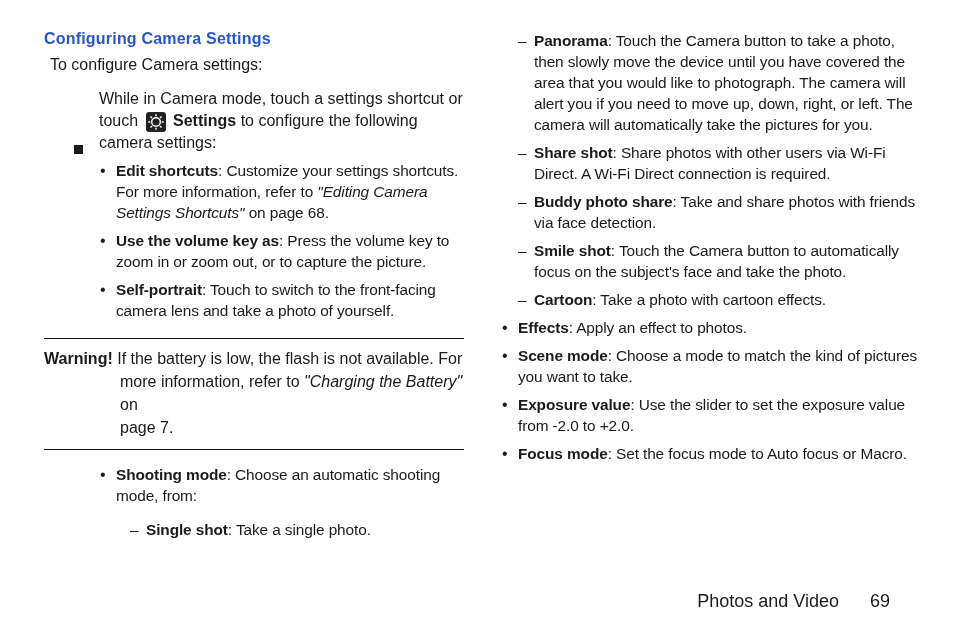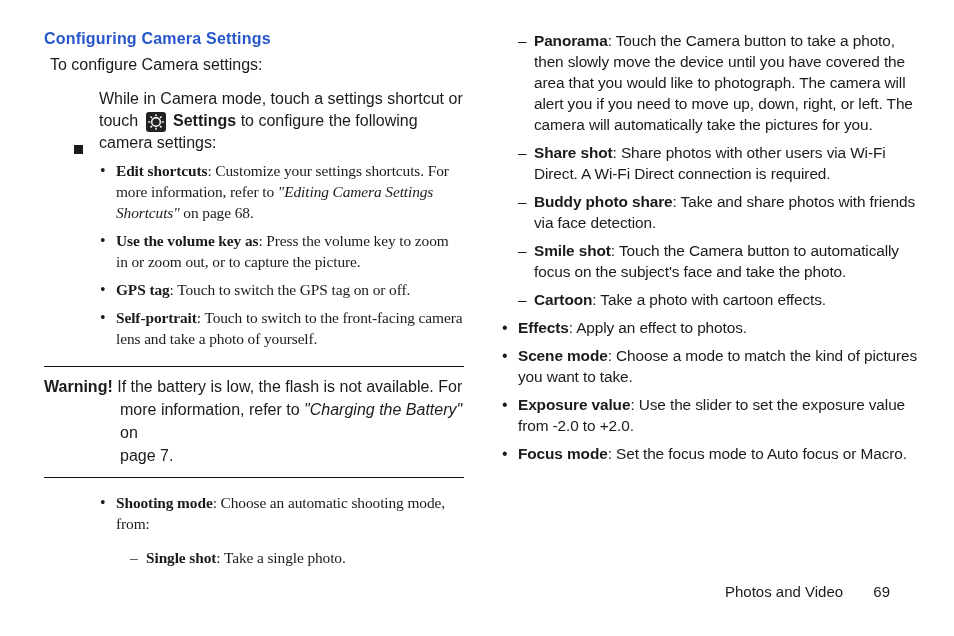--- a/index.html
+++ b/index.html
@@ -7,32 +7,32 @@
 .col{flex:1;display:flex;flex-direction:column;min-width:0}
 .col.left{padding-right:30px}
 .col.right{padding-left:6px}
 .heading{color:#2656c9;font-weight:bold;font-size:16px;margin:0 0 8px;letter-spacing:.2px}
 .intro{font-size:16px;margin:0 0 14px 6px}
 .sqrow{display:flex;align-items:flex-end;margin-left:30px}
 .sq{width:9px;height:9px;background:#1b1b1b;margin:7px 16px 0 0;flex:0 0 auto}
 .sqtxt{font-size:16px;line-height:22px}
 .gear{display:inline-flex;vertical-align:middle;margin:0 3px}
 ul.b1{list-style:none;padding:0;margin:6px 0 0 56px}
-ul.b1>li{position:relative;padding-left:16px;font-size:15.4px;line-height:21px;margin-bottom:7px;font-family:Liberation Serif, serif;font-stretch:condensed}
+ul.b1>li{position:relative;padding-left:16px;font-size:15.4px;line-height:21px;margin-bottom:7px;font-family:Liberation Sans, sans-serif;font-stretch:condensed}
 ul.b1>li::before{content:"•";position:absolute;left:0;top:0;font-size:16px}
 ul.d1{list-style:none;padding:0;margin:13px 0 0 14px}
 ul.d1>li{position:relative;padding-left:16px;font-size:15.4px;line-height:21px;margin-bottom:7px}
 ul.d1>li::before{content:"–";position:absolute;left:0;top:0}
 hr.rule{border:none;border-top:1.6px solid #111;margin:10px 0 8px}
 .warn{font-size:16px;line-height:23px;padding:0 0 0 0}
 .warn .hang{display:block;padding-left:76px}
 .bold{font-weight:bold}
 .ital{font-style:italic}
 .cond{font-family:Arial,Helvetica,sans-serif;letter-spacing:-.1px}
-.footer{position:absolute;right:64px;bottom:36px;font-size:15px}
+.footer{position:absolute;right:64px;bottom:24px;font-size:18px}
 .footer .pn{margin-left:26px}
 ul.b0{list-style:none;padding:0;margin:0 0 0 2px}
 ul.b0>li{position:relative;padding-left:16px;font-size:15.4px;line-height:21px;margin-bottom:7px}
 ul.b0>li::before{content:"•";position:absolute;left:0;top:0;font-size:16px}
 ul.d0{list-style:none;padding:0;margin:0 0 0 18px}
 ul.d0>li{position:relative;padding-left:16px;font-size:15.4px;line-height:21px;margin-bottom:7px}
 ul.d0>li::before{content:"–";position:absolute;left:0;top:0}
 </style>
 </head>
 <body>
@@ -63,21 +63,20 @@
             </svg>
         </span>
         <span class="bold">Settings</span>
         <span> to configure the following camera settings:</span>
       </div>
     </div>
 
     <ul class="b1 cond">
       <li><span class="bold">Edit shortcuts</span><span>: Customize your settings shortcuts. For more information, refer to </span><span class="ital">"Editing Camera Settings Shortcuts"</span><span> on page 68.</span></li>
       <li><span class="bold">Use the volume key as</span><span>: Press the volume key to zoom in or zoom out, or to capture the picture.</span></li>
-      <li><span class="bold">GPS tag</span><span>: Touch to switch the GPS tag on or off.</span></li>
       <li><span class="bold">Self-portrait</span><span>: Touch to switch to the front-facing camera lens and take a photo of yourself.</span></li>
     </ul>
 
     <hr class="rule">
     <div class="warn">
       <span class="bold">Warning!</span><span> If the battery is low, the flash is not available. For</span>
       <span class="hang"><span>more information, refer to </span><span class="ital">"Charging the Battery"</span><span> on</span></span>
       <span class="hang">page 7.</span>
     </div>
     <hr class="rule">

